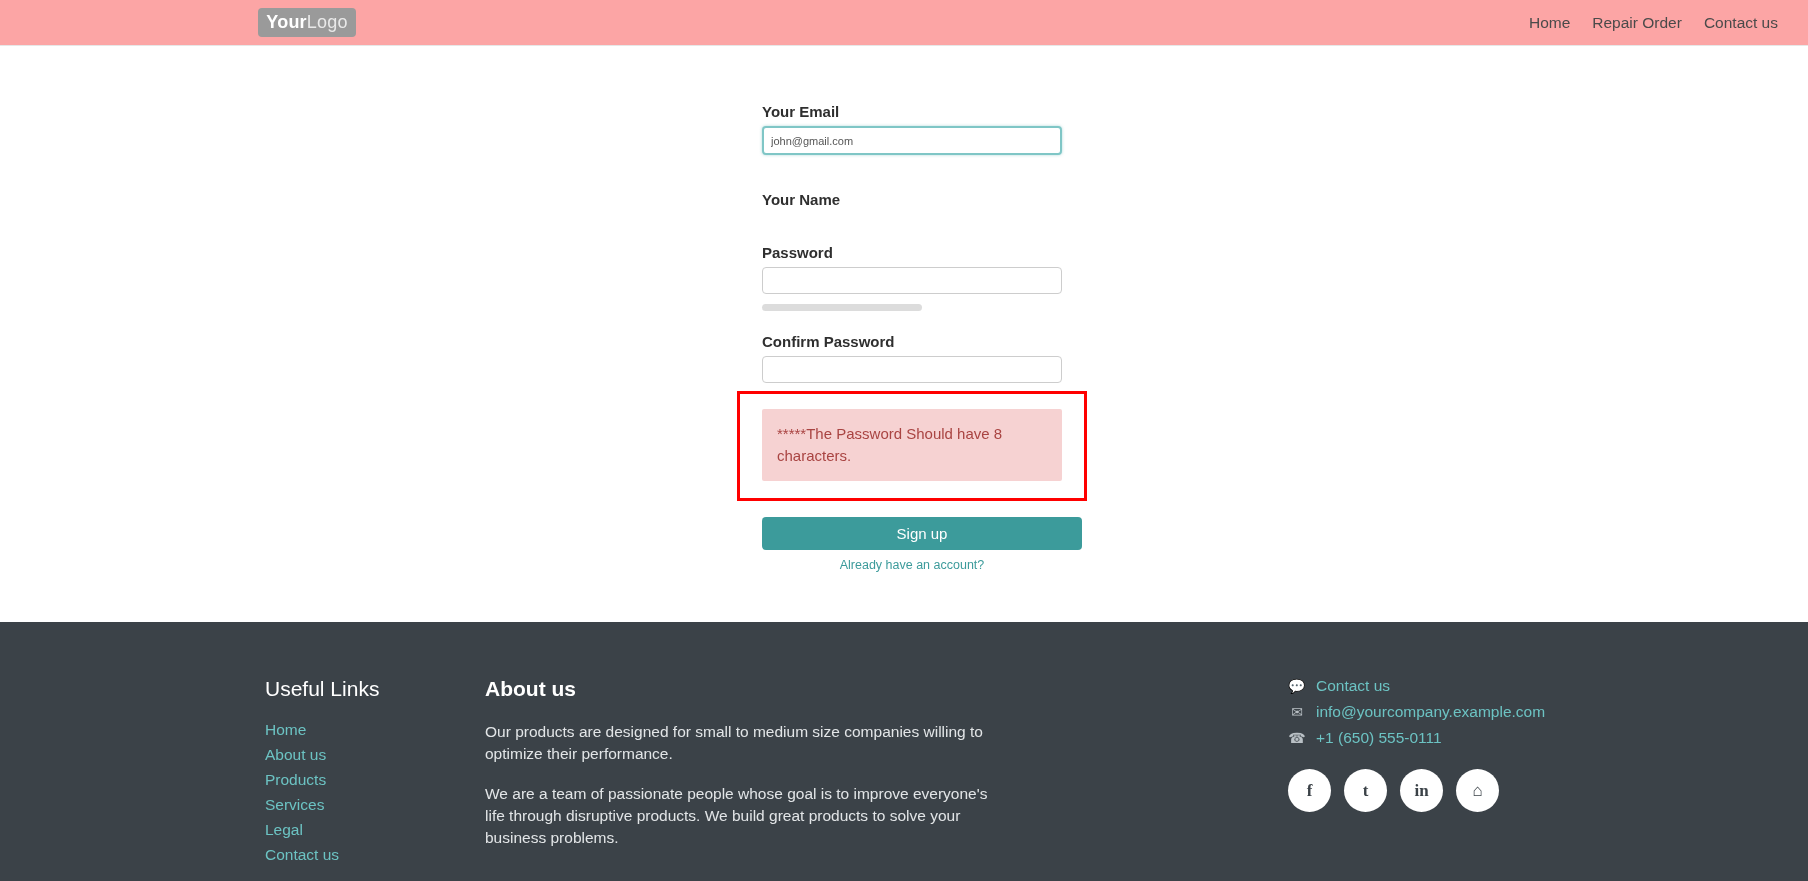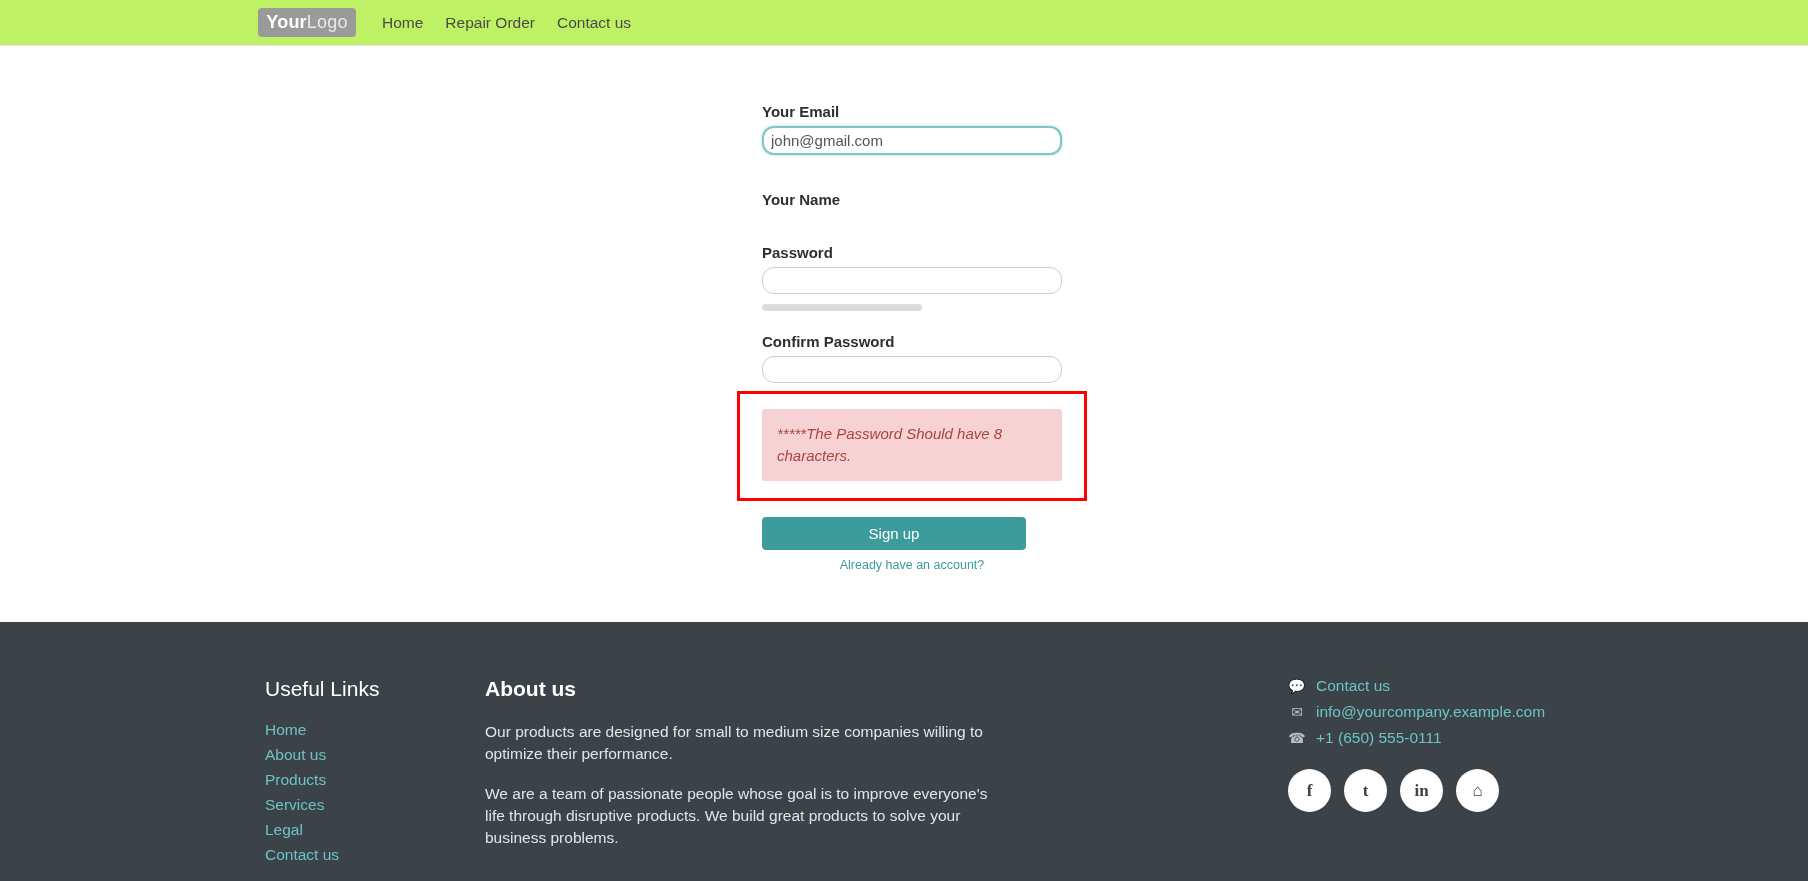--- a/index.html
+++ b/index.html
@@ -8,26 +8,27 @@
     width: 1808px; height: 881px;
     background: #ffffff;
     font-family: "Liberation Sans", sans-serif;
     color: #3c3c3c;
     overflow: hidden;
   }
 
   
   .navbar {
     height: 46px;
-    background: #bef264;
+    background: #fca5a5;
     border-bottom: 1px solid #e7e7e7;
     display: flex;
     align-items: center;
     padding: 0 30px 0 258px;
     position: relative;
+    justify-content: space-between;
   }
   .logo {
     width: 98px; height: 29px;
     background: #9a9a9a;
     border-radius: 4px;
     display: flex;
     align-items: center;
     justify-content: center;
     color: #ffffff;
     font-size: 18px;
@@ -82,23 +83,23 @@
     font-size: 15px;
     font-weight: bold;
     color: #2f2f2f;
     margin-bottom: 6px;
   }
   .field-label.gap { margin-top: 36px; }
   input.txt {
     width: 300px;
     height: 27px;
     border: 1px solid #cdcdcd;
-    border-radius: 12px;
+    border-radius: 4px;
     padding: 3px 7px;
-    font-size: 15px;
+    font-size: 11px;
     font-family: inherit;
     color: #555;
     background: #fff;
     outline: none;
   }
   input.txt.focused {
     border: 2px solid #7fc6c6;
     box-shadow: 0 0 3px rgba(90,180,180,.5);
     height: 29px;
   }
@@ -128,26 +129,25 @@
   .error-box {
     position: absolute;
     left: 0; top: 18px;
     width: 300px;
     padding: 14px 15px;
     background: #f6d2d2;
     color: #a94442;
     font-size: 15px;
     line-height: 1.45;
     border-radius: 2px;
-    font-style: italic;
   }
 
   .btn-signup {
     display: block;
-    width: 264px;
+    width: 320px;
     height: 33px;
     background: #3c9b9b;
     color: #ffffff;
     border: none;
     border-radius: 4px;
     font-size: 15px;
     margin-top: 16px;
     cursor: pointer;
     font-family: inherit;
   }

